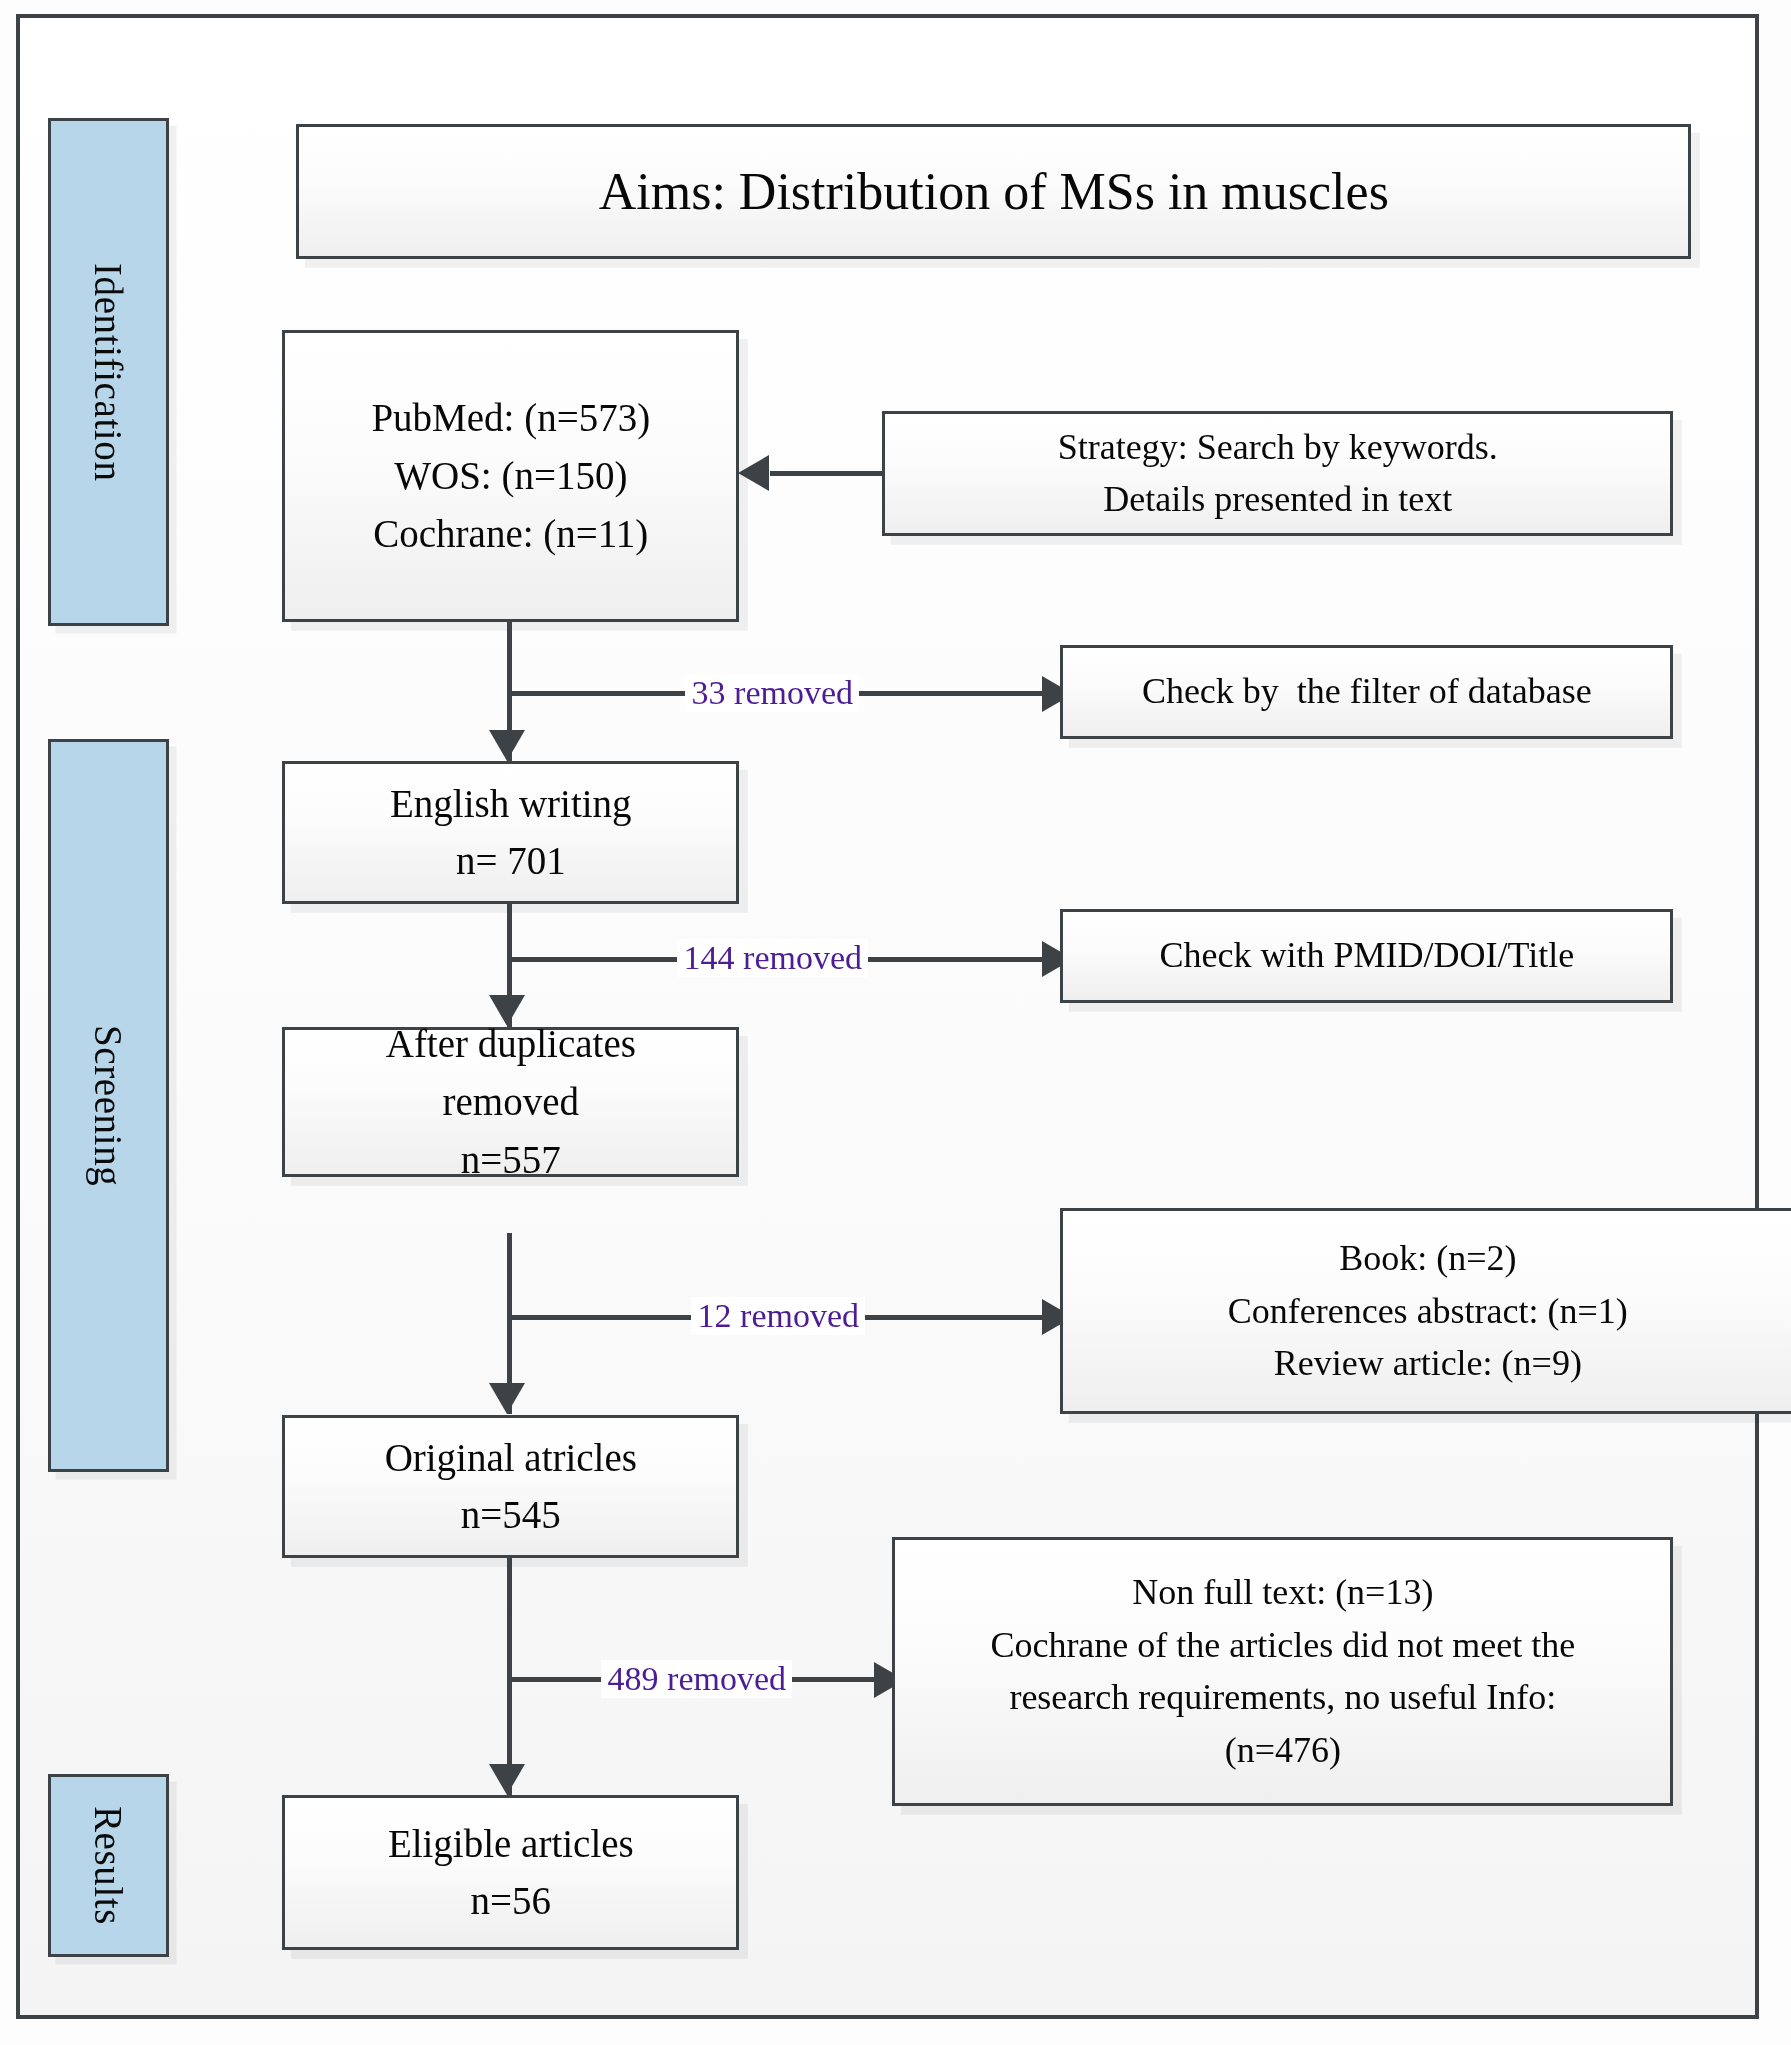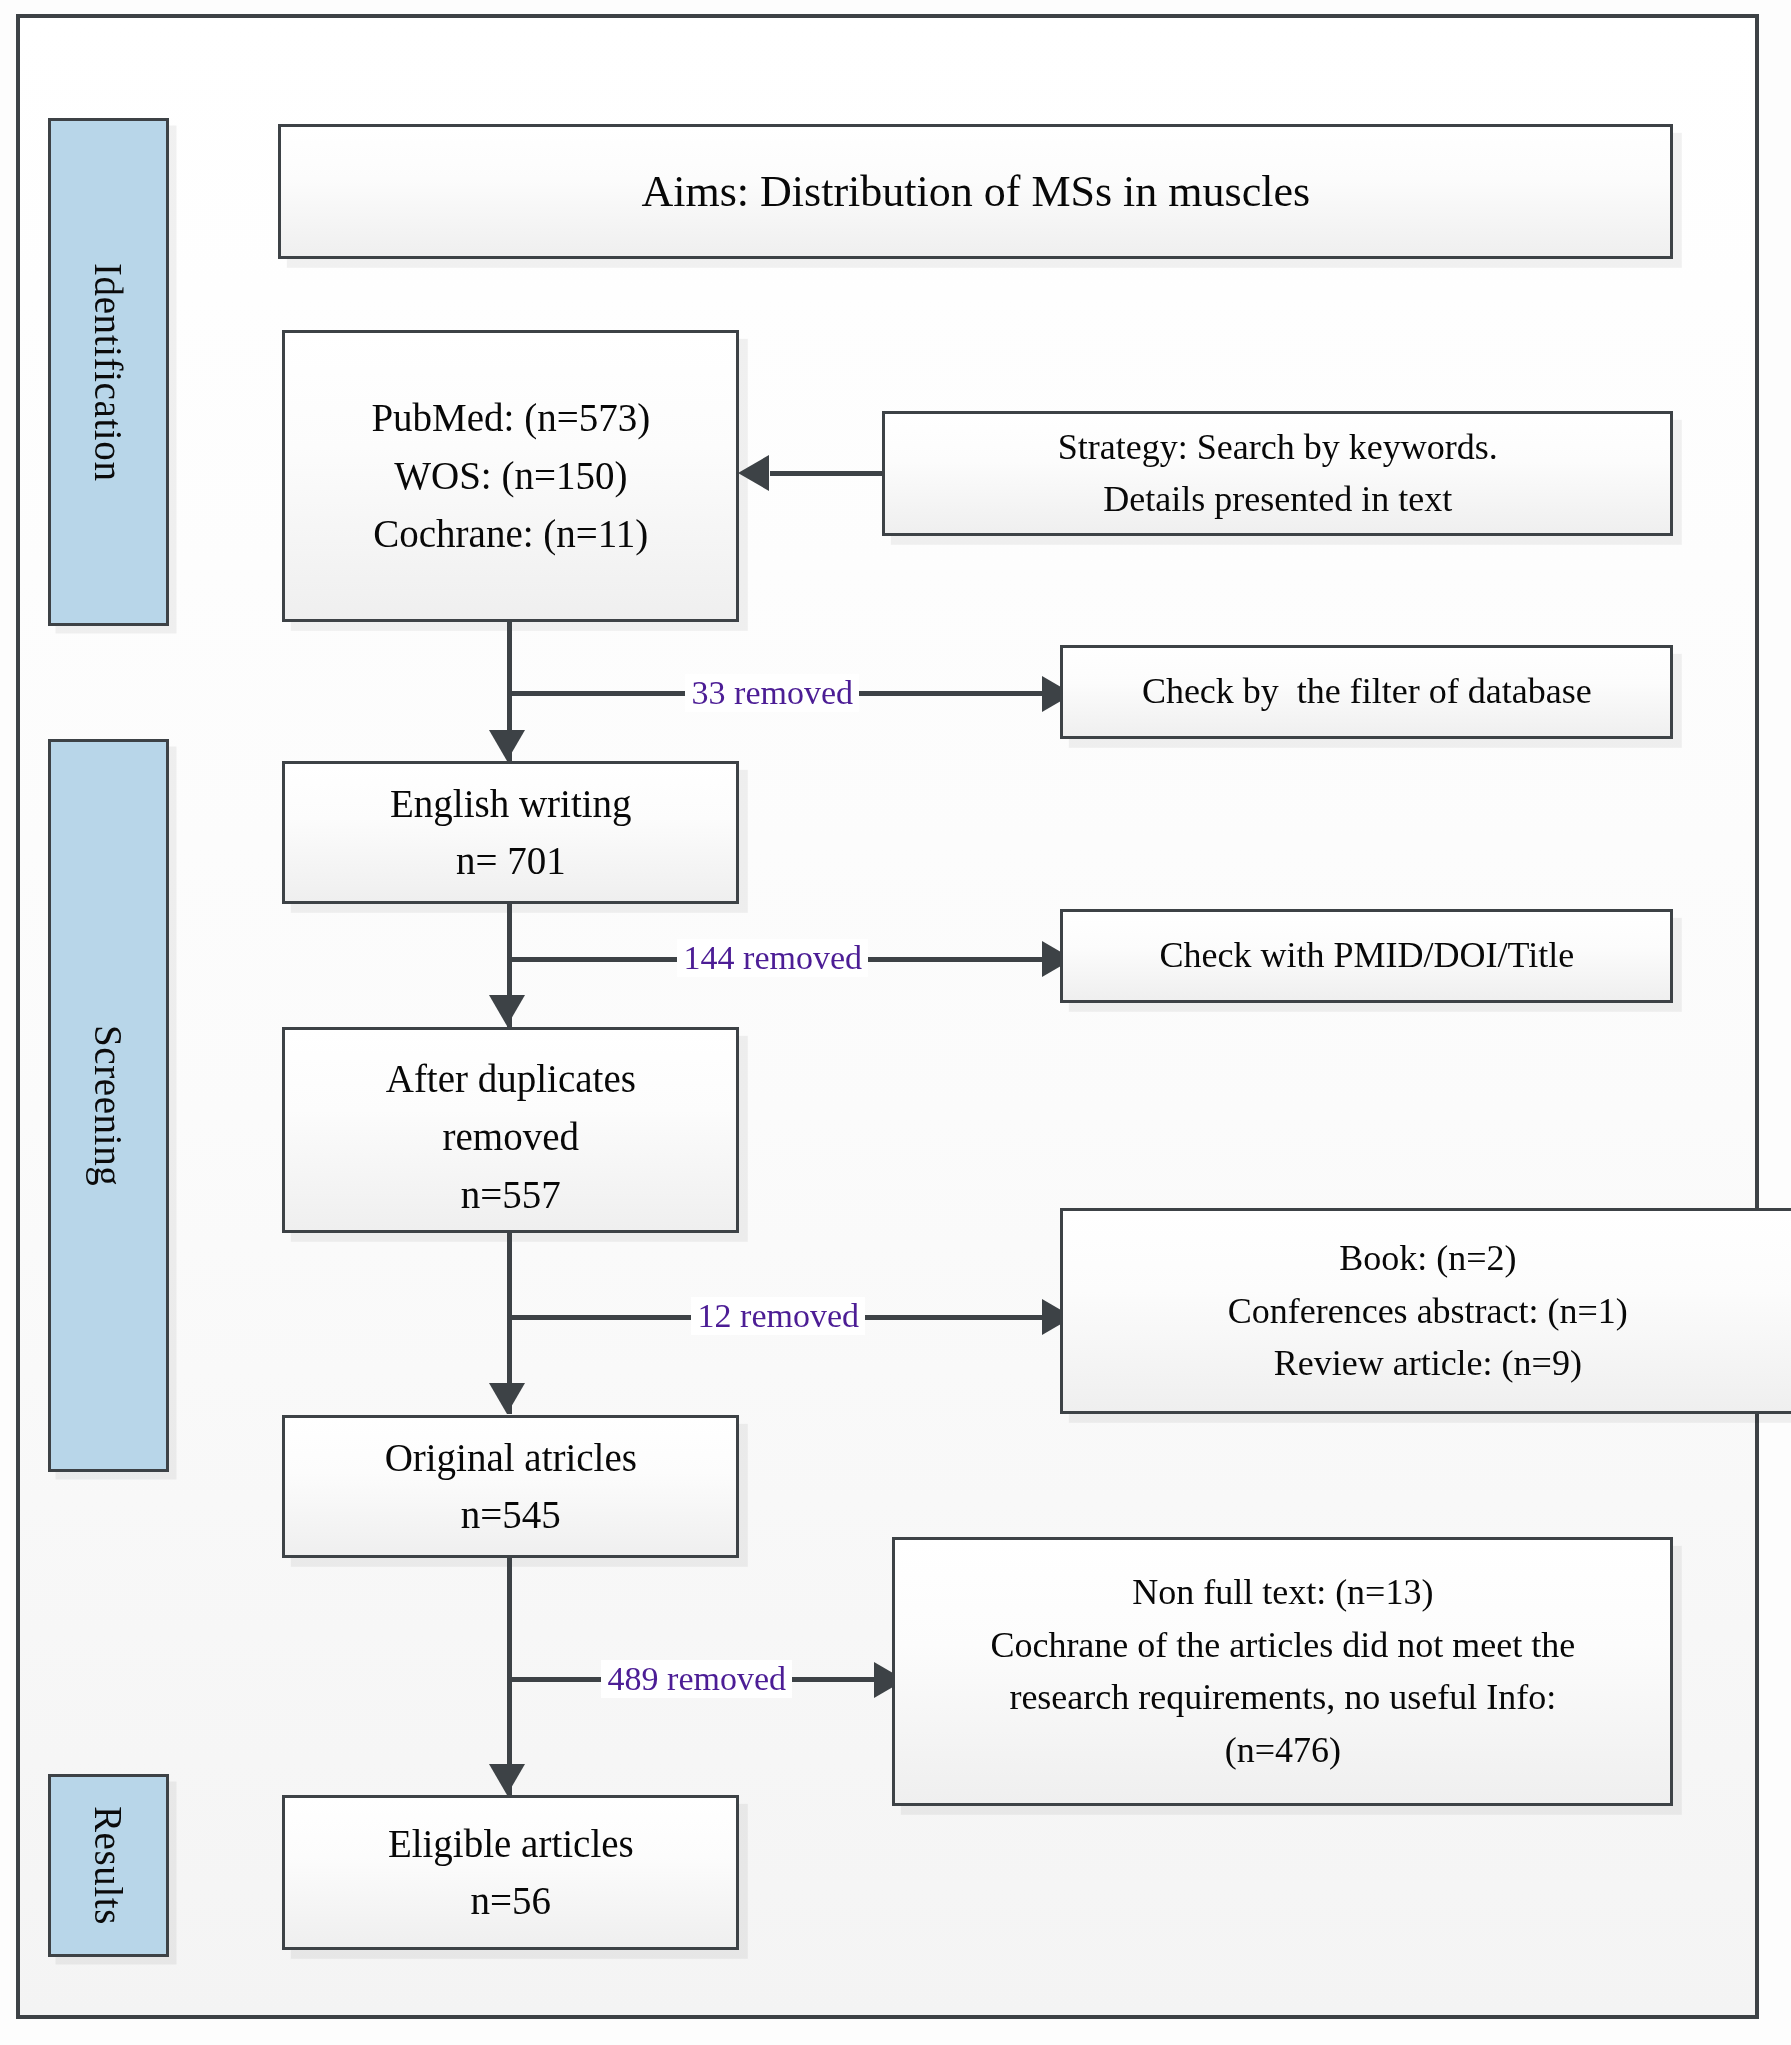--- a/index.html
+++ b/index.html
@@ -61,21 +61,21 @@
     text-align: center;
     color: #080808;
     padding: 6.3px 11.3px;
   }
   .box .line {
     display: block;
     width: 100%;
     white-space: pre;
   }
 
-  .fs-big   { font-size: 44px; line-height: 1.30; }
+  .fs-big   { font-size: 52px; line-height: 1.30; margin-left: 18px; }
   .fs-main  { font-size: 39px; line-height: 1.48; }
   .fs-mid   { font-size: 36px; line-height: 1.42; }
   .fs-side  { font-size: 36px; line-height: 1.46; }
 
   
   .vline {
     position: absolute;
     width: 5px;
     background: #3d4246;
   }
@@ -171,21 +171,21 @@
     <div class="arrow-down" style="left:469px; top:977px;"></div>
 
     <div class="hline" style="left:487px; top:939px; width:539px;"></div>
     <div class="arrow-right" style="left:1022px; top:923px;"></div>
     <div class="edge-label" style="left:657px; top:921px;">144 removed</div>
 
     <div class="box fs-mid" style="left:1040px; top:891px; width:613px; height:94px;">
       <span class="line">Check with PMID/DOI/Title</span>
     </div>
 
-    <div class="box fs-main" style="left:262px; top:1009px; width:457px; height:206px;justify-content:flex-end;">
+    <div class="box fs-main" style="left:262px; top:1009px; width:457px; height:150px;">
       <span class="line">After duplicates</span>
       <span class="line">removed</span>
       <span class="line">n=557</span>
     </div>
 
     <div class="vline" style="left:487px; top:1215px; height:181px;"></div>
     <div class="arrow-down" style="left:469px; top:1365px;"></div>
 
     <div class="hline" style="left:487px; top:1297px; width:539px;"></div>
     <div class="arrow-right" style="left:1022px; top:1281px;"></div>

